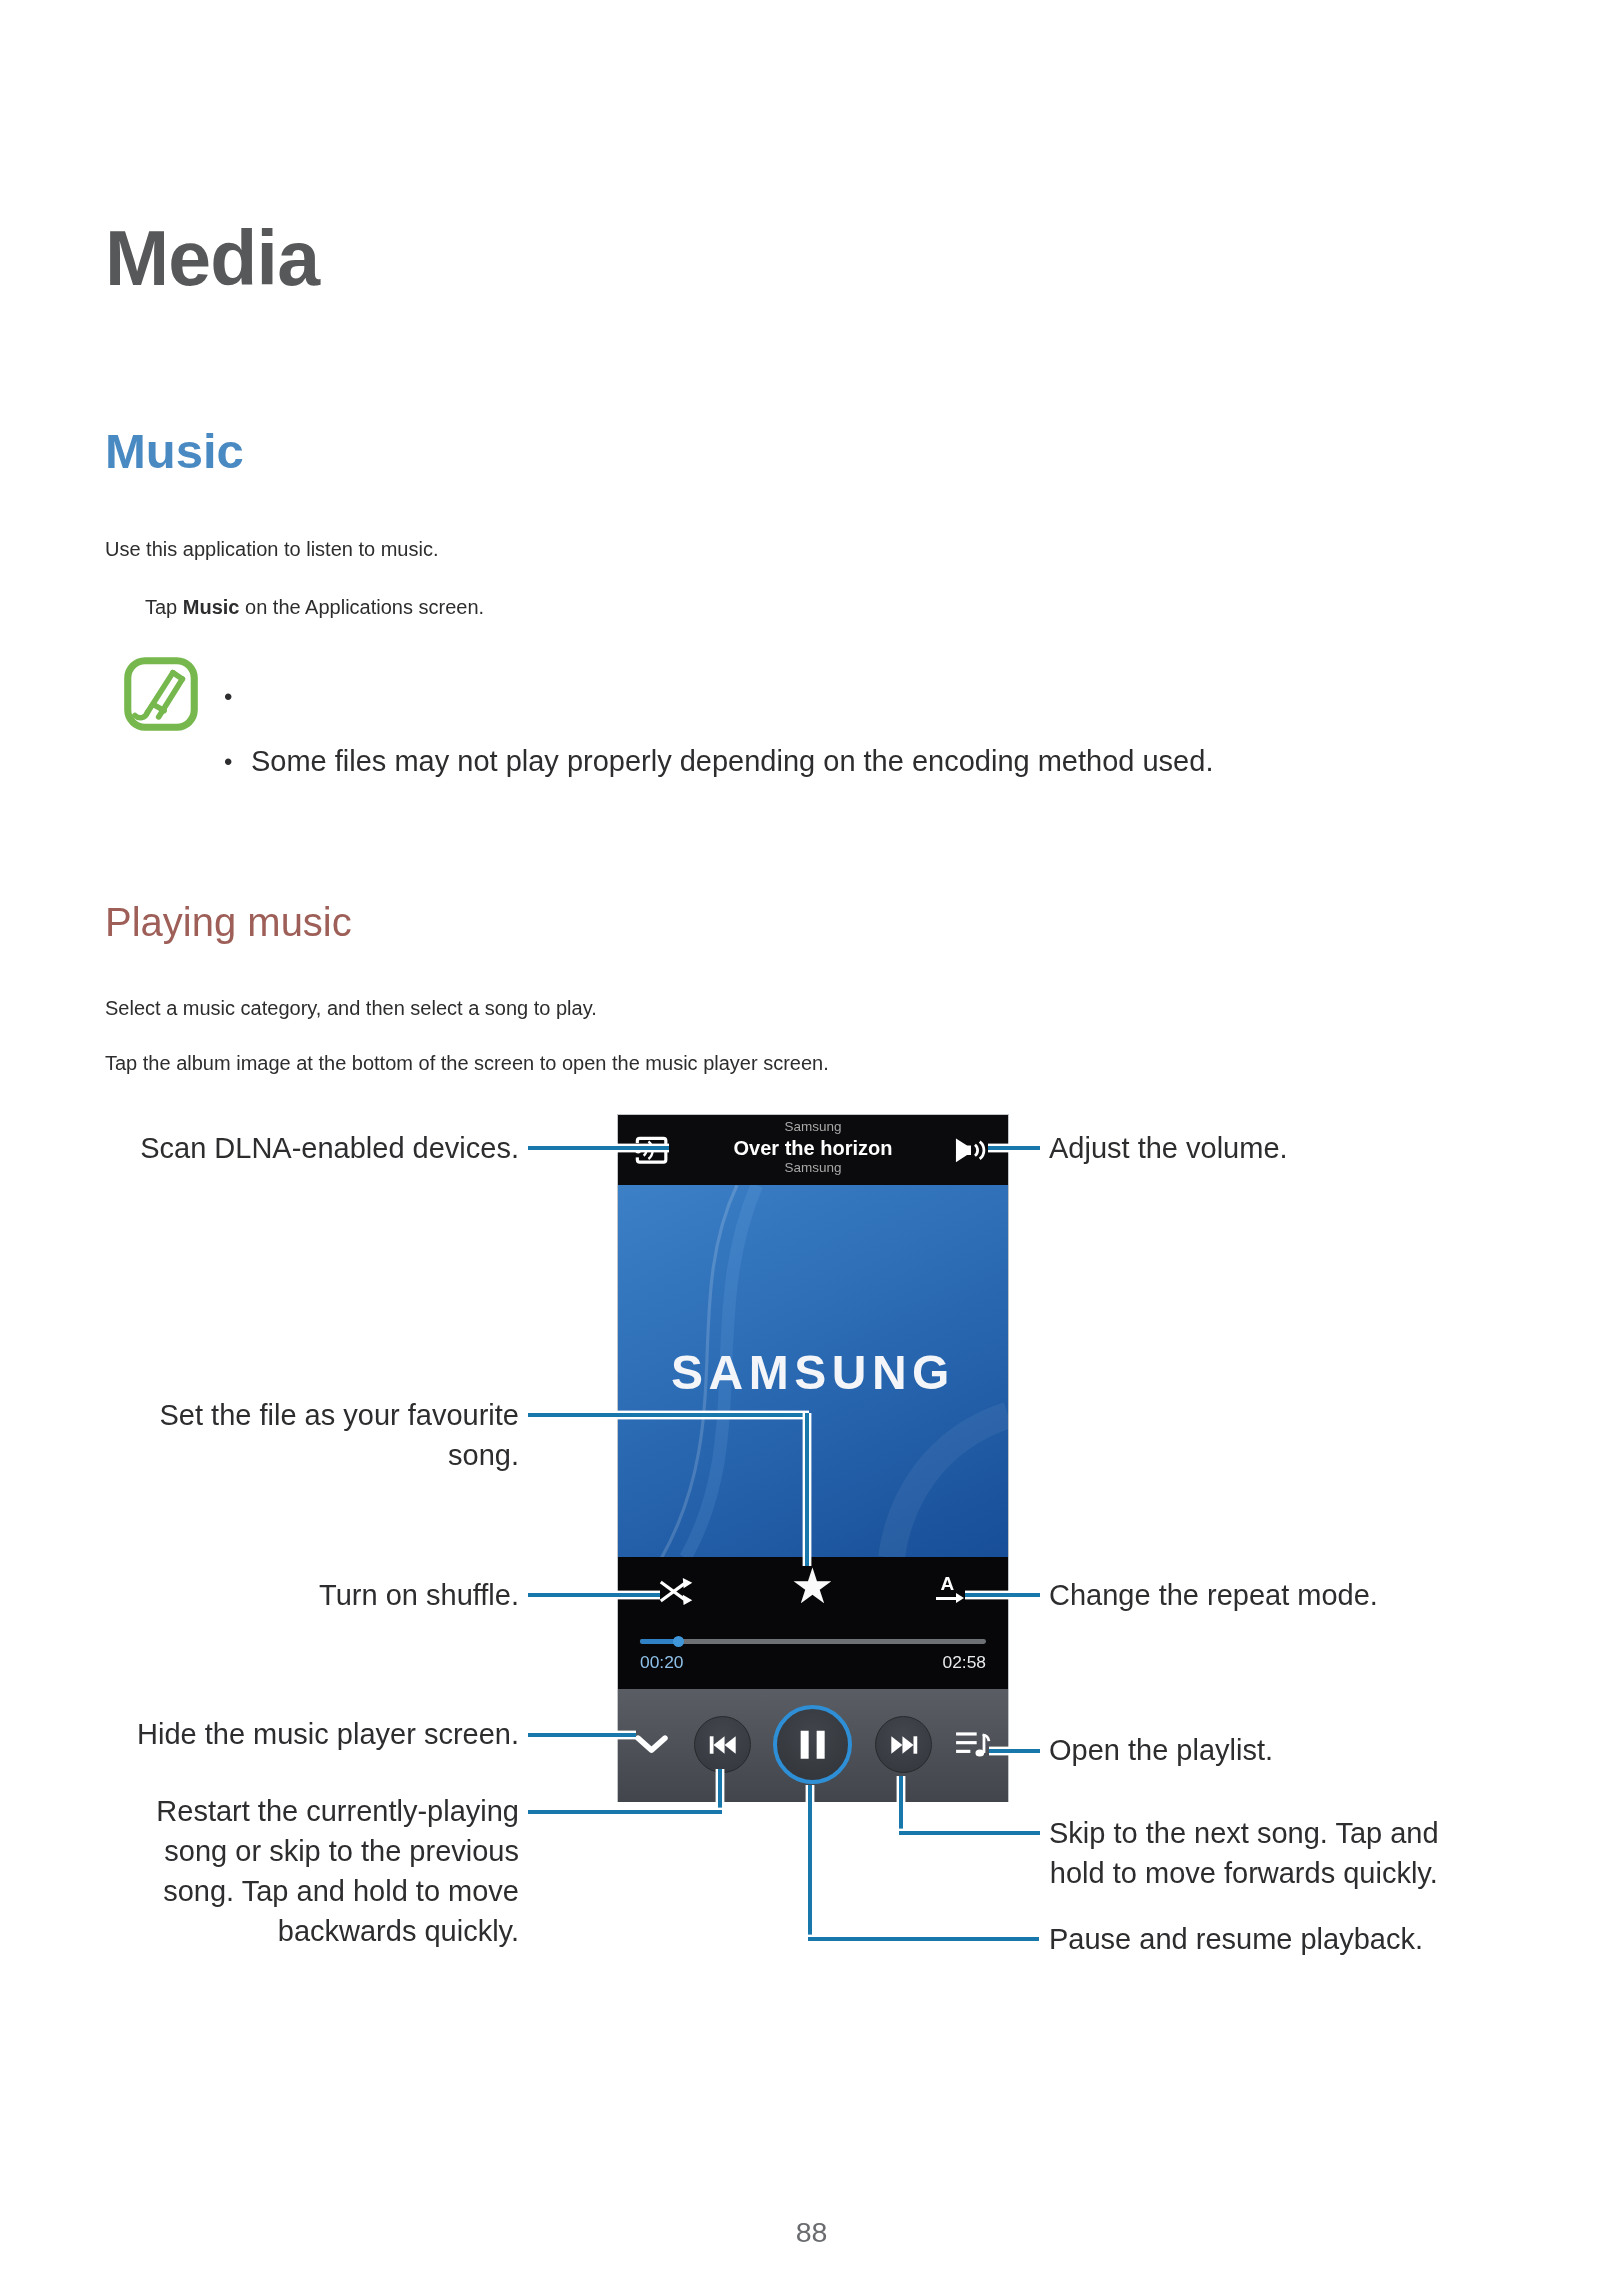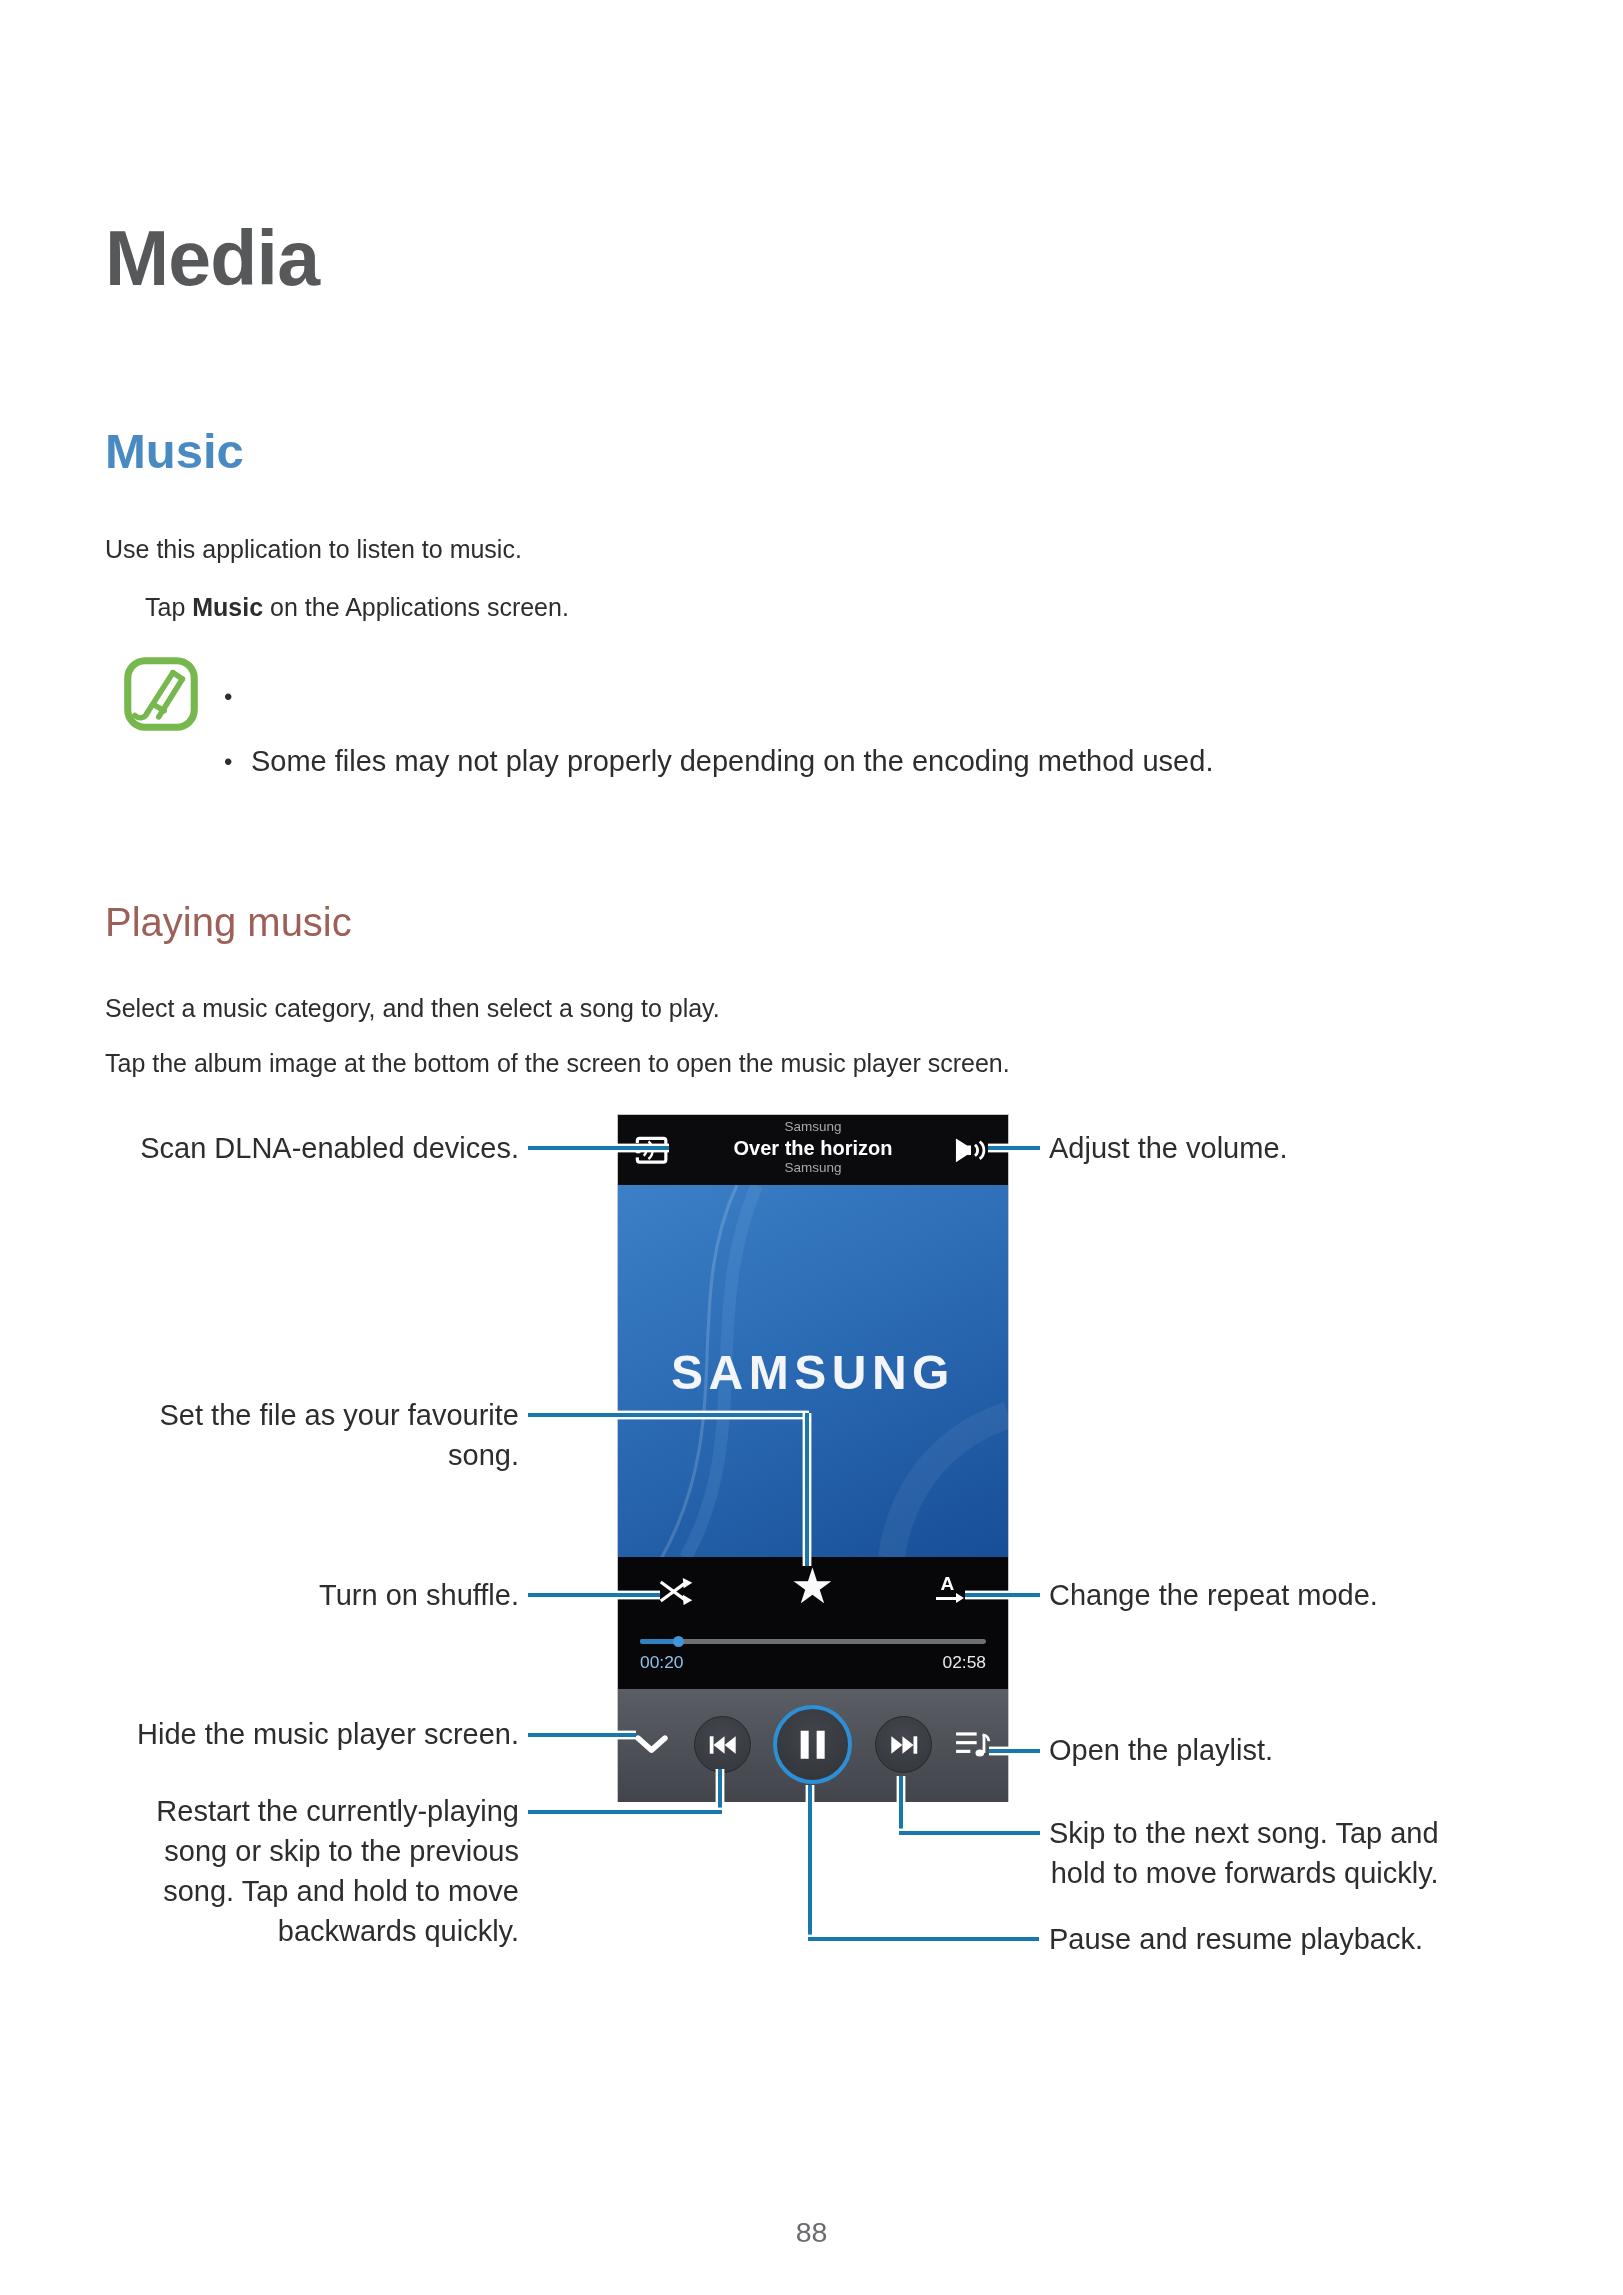--- a/index.html
+++ b/index.html
@@ -6,21 +6,21 @@
   body {
     width:1623px; height:2295px; position:relative; background:#ffffff;
     font-family:"Liberation Sans", sans-serif; color:#2d2d2f; overflow:hidden;
   }
   .abs { position:absolute; }
 
   
   .doc-title { left:105px; top:200px; font-size:77px; font-weight:bold; color:#57585a; letter-spacing:-0.8px;margin-top:14px; }
   .h-music  { left:105px; top:423px; font-size:49px; font-weight:bold; color:#4a8ac2; }
   .h-playing{ left:105px; top:900px; font-size:40px; font-weight:normal; color:#9e5f58; }
-  .body-p   { font-size:25px; line-height:40px; color:#2d2d2f; }
+  .body-p   { font-size:20px; line-height:40px; color:#2d2d2f; }
   .p1 { left:105px; top:529px; }
   .p2 { left:105px; top:587px;margin-left:40px; }
   .pp1 { left:105px; top:988px; }
   .pp2 { left:105px; top:1043px; }
   .b { font-weight:bold; }
 
   
   .note-icon { left:123px; top:656px; }
   .bullets { left:224px; top:671px; width:1237px; }
   .bullet { display:flex; gap:12.7px; font-size:29px; line-height:51px; }
@@ -68,21 +68,21 @@
   .btn-pause { left:155px; top:16px; width:79px; height:79px; border:4px solid #2e8fd6;
     background:radial-gradient(circle at 50% 35%, #41454b, #303439); }
   .cbtn svg { position:absolute; left:50%; top:50%; transform:translate(-50%,-50%); }
   .pausebars { position:absolute; left:50%; top:50%; transform:translate(-50%,-50%); display:flex; gap:8.7px; }
   .pausebars i { display:block; width:8px; height:28.5px; background:#fff; }
   .icon-playlist { position:absolute; left:338px; top:41px; }
 
   
   .lbl { font-size:29px; line-height:40px; color:#2d2d2f; }
   .lbl.left { right:1104px; text-align:right; }
-  .lbl.right { left:1049px; text-align:right; }
+  .lbl.right { left:1049px; text-align:center; }
 
   
   .ln-h { position:absolute; height:4px; background:#1878ab; box-shadow:0 2.4px 0 #ffffff, 0 -2.4px 0 #ffffff; }
   .ln-v { position:absolute; width:4px;  background:#1878ab; box-shadow:2.4px 0 0 #ffffff, -2.4px 0 0 #ffffff; }
 
   .pagenum { left:0; top:2216px; width:1623px; text-align:center; font-size:28.5px; color:#6a6b6e; }
 </style>
 </head>
 <body>
 

